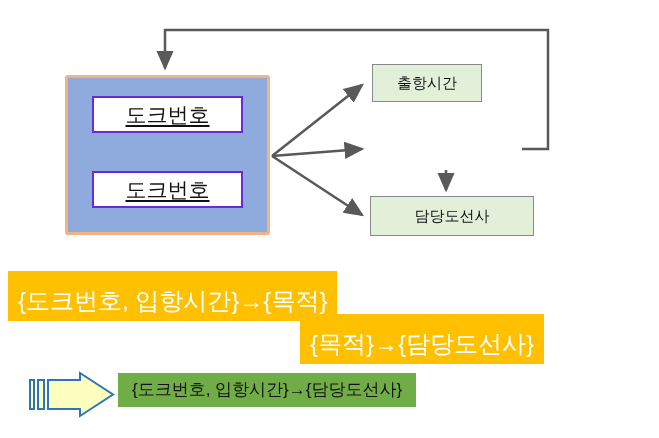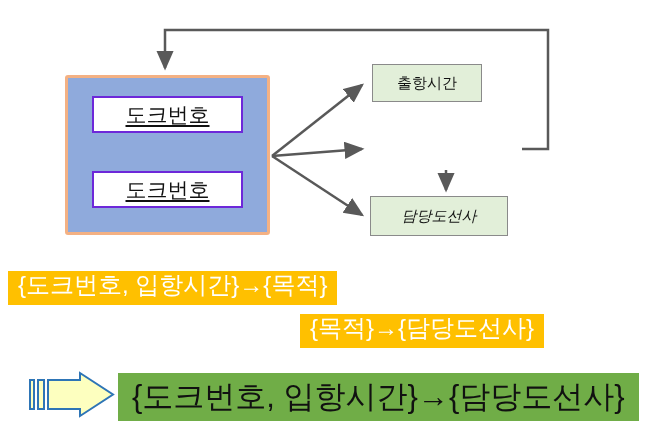--- a/index.html
+++ b/index.html
@@ -31,30 +31,30 @@
   }
   .field-1{top:18px;}
   .field-2{top:93px;}
   .node{
     position:absolute;background:var(--node-fill);border:1px solid #8a8a8a;
     box-sizing:border-box;display:flex;align-items:center;justify-content:center;
     font-size:15px;color:#111111;
   }
   .node-departure{left:372px;top:64px;width:110px;height:38px;}
   .node-purpose{left:370px;top:130px;width:150px;height:38px;}
-  .node-pilot{left:370px;top:196px;width:138px;height:40px;font-style:italic;}
+  .node-pilot{left:370px;top:196px;width:164px;height:40px;}
   .dep-badge{
     position:absolute;background:var(--highlight);color:#ffffff;
-    font-size:24px;line-height:1;padding:2px 10px 8px 10px;white-space:nowrap;
+    font-size:24px;line-height:1;padding:18px 10px 8px 10px;white-space:nowrap;
   }
   .dep-1{left:8px;top:271px;}
   .dep-2{left:300px;top:314px;}
   .conclusion-badge{
     position:absolute;left:118px;top:373px;background:var(--conclusion-fill);
-    color:#111111;font-size:31px;line-height:1;padding:8px 14px 9px 14px;white-space:nowrap;
+    color:#111111;font-size:17px;line-height:1;padding:8px 14px 9px 14px;white-space:nowrap;
   }
   .block-arrow{position:absolute;left:28px;top:371px;width:88px;height:48px;}
 </style>
 </head>
 <body>
 
 <div class="stage">
 
   <svg class="connectors" viewBox="0 0 659 438" xmlns="http://www.w3.org/2000/svg">
     <defs>

